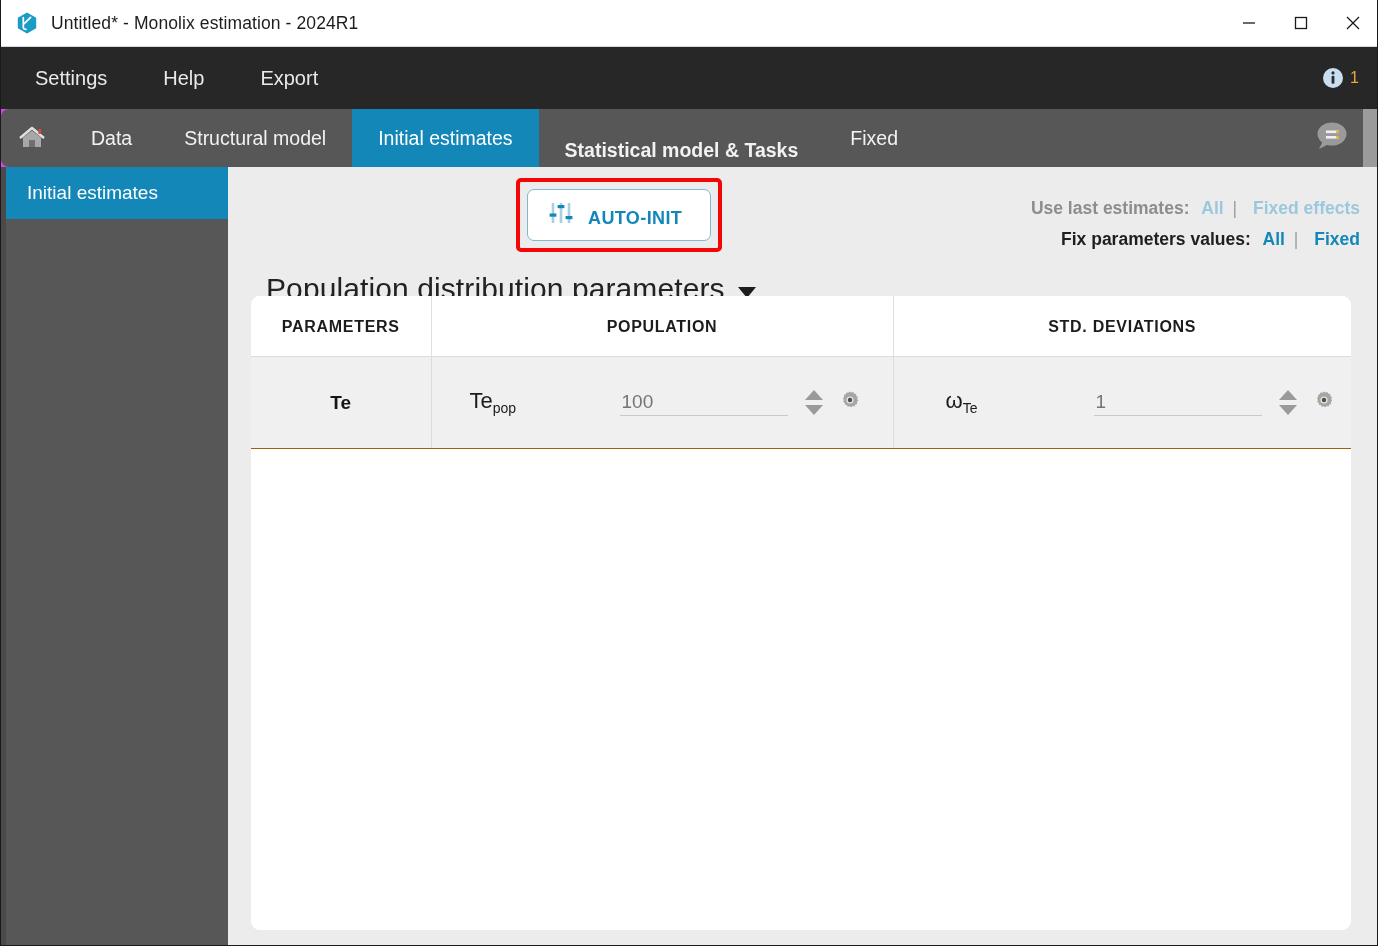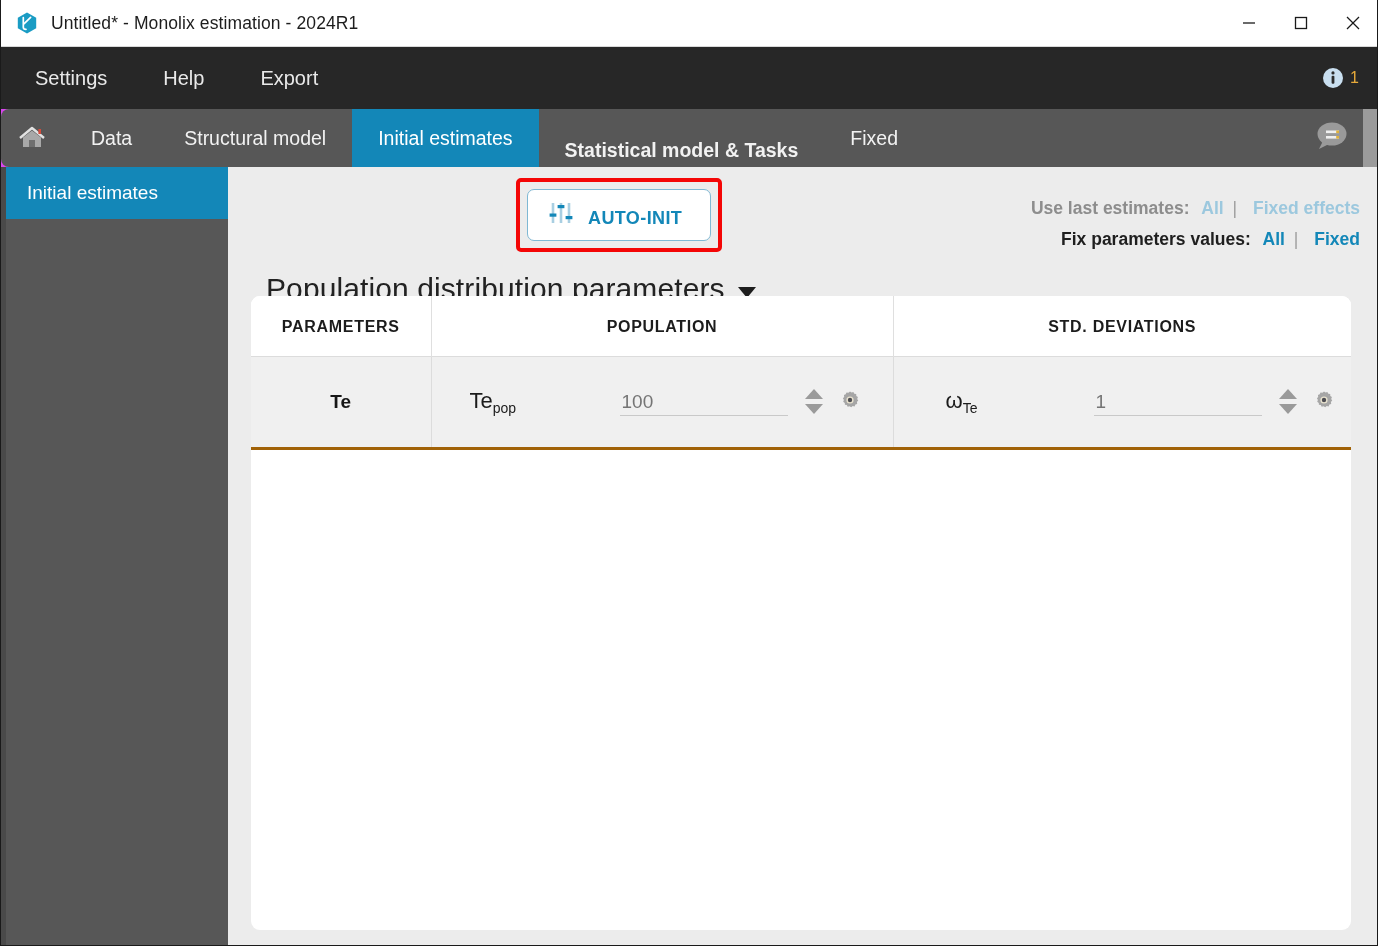--- a/index.html
+++ b/index.html
@@ -165,21 +165,21 @@
     font-size: 16px; font-weight: bold; color: #1c1c1c;
     letter-spacing: .7px;
     padding: 22px 0 20px 0;
     background: #ffffff;
     border-right: 1px solid #dfdfdf;
   }
   table.ptable th:last-child { border-right: none; }
   table.ptable td {
     background: #f0f0f0;
     border-top: 1px solid #dcdcdc;
-    border-bottom: 3px solid #a16207;
+    border-bottom: 1px solid #a16207;
     border-right: 1px solid #dcdcdc;
     height: 92px;
     vertical-align: middle;
   }
   table.ptable td:last-child { border-right: none; }
   .col-param { width: 180px; }
   .col-pop   { width: 462px; }
   .col-std   { width: 458px; }
 
   .param-name {

